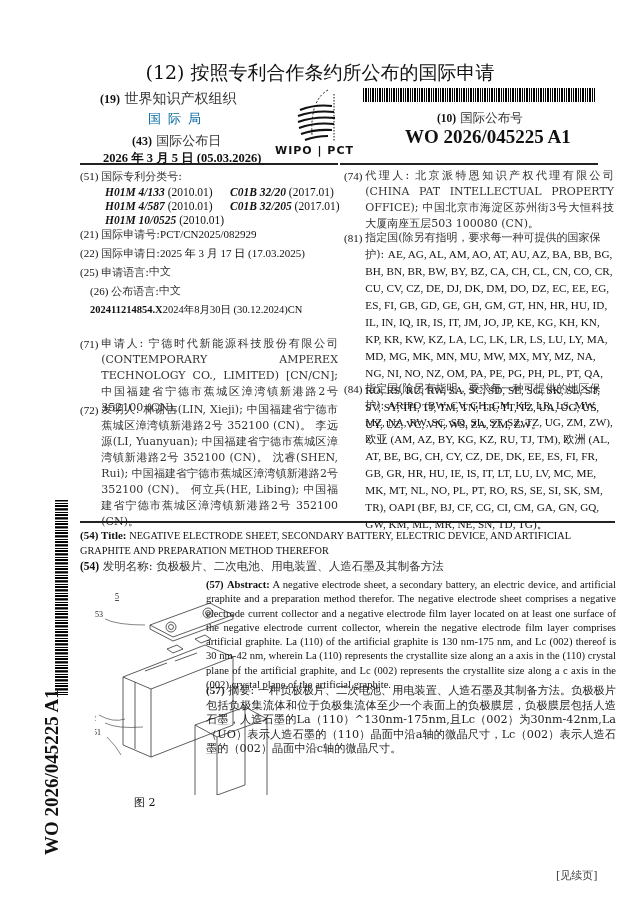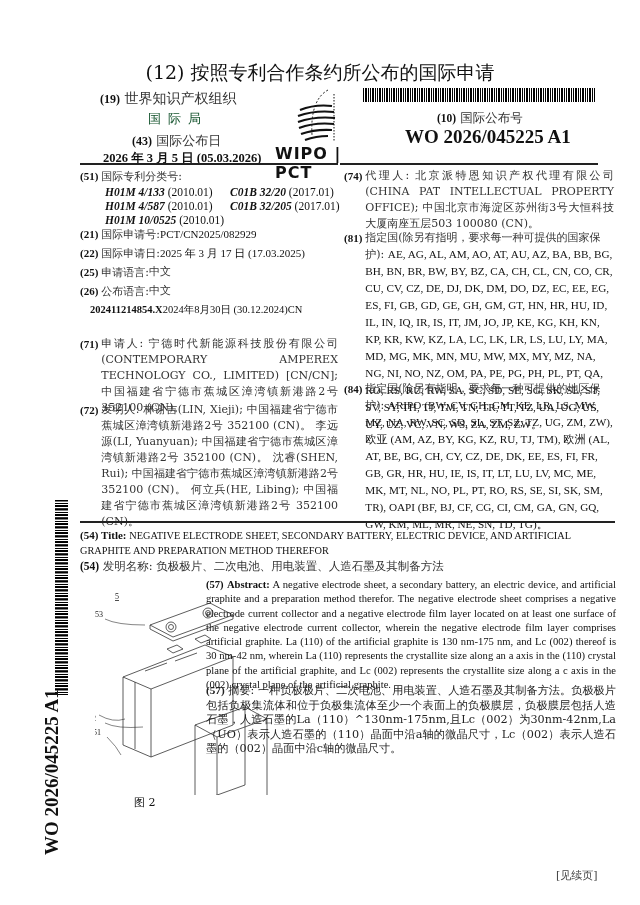--- a/index.html
+++ b/index.html
@@ -11,34 +11,34 @@
   .abs { position: absolute; }
   .serif { font-family: Liberation Serif, serif; }
   .sans { font-family: "DejaVu Sans", "Liberation Sans", sans-serif; }
   b, .b { font-weight: bold; }
   .num { font-weight: bold; font-family: "Liberation Serif", serif; }
   .cjk { color: #333; }
 
   
   #header-title { left: 0; width: 640px; top: 60px; text-align: center; font-size: 19px; }
   #org-name { left: 100px; top: 90px; font-size: 14px; }
-  #org-sub { left: 148px; top: 110px; font-size: 13px; letter-spacing: 7px; color:#14532d; }
+  #org-sub { left: 148px; top: 110px; font-size: 13px; letter-spacing: 7px; color:#0369a1; }
   #pubdate-label { left: 132px; top: 132px; font-size: 13px; }
   #pubdate-value { left: 103px; top: 150px; font-size: 12.5px; }
   #wipo-logo { left: 270px; top: 80px; width: 100px; height: 85px; }
   #barcode-top { left: 363px; top: 87px; width: 232px; height: 14px; }
   #pubno-label { left: 437px; top: 110px; font-size: 12.5px; }
   #pubno { left: 405px; top: 126px; font-size: 19px; font-weight: bold; font-family: "Liberation Serif", serif; }
 
   .rule { left: 80px; width: 535px; height: 1.5px; background: #222; }
   .rule.half { width: 258px; }
 
   
   .field { position: absolute; font-size: 11px; line-height: 16px; }
-  .field .code { font-weight: bold; font-family: "Liberation Serif", serif; margin-right: 3px; }
+  .field .code { font-weight: normal; font-family: "Liberation Serif", serif; margin-right: 3px; }
   .field .indent { padding-left: 25px; }
   .ipc { font-family: "Liberation Serif", serif; font-size: 11.5px; }
   .ipc i { font-weight: bold; }
   .row-between { display: flex; }
   .small { font-size: 10.5px; font-family: "Liberation Serif", serif; }
   .just { text-align: justify; }
 
   
   .countries { font-family: "Liberation Serif", serif; font-size: 11.2px; line-height: 16px; text-align: justify; }
 
@@ -81,21 +81,21 @@
       <path d="M58 10 Q40 20 42 55" stroke-width="1" stroke-dasharray="2 2"></path>
       <path d="M30 30 Q45 24 62 26"></path>
       <path d="M28 36 Q45 30 64 32"></path>
       <path d="M28 42 Q45 36 65 38"></path>
       <path d="M29 48 Q45 42 64 44"></path>
       <path d="M31 54 Q45 49 62 50"></path>
       <path d="M35 60 Q46 56 58 56"></path>
     </g>
     <path d="M64 14 L64 62" stroke="#111" stroke-width="1" stroke-dasharray="1.5 1.5"></path>
   </svg>
-  <div class="abs sans b" style="left:5px;top:64px;font-size:16px;letter-spacing:1px">WIPO | PCT</div>
+  <div class="abs sans b" style="left:5px;top:64px;font-size:11px;letter-spacing:1px">WIPO | PCT</div>
 </div>
 
 <div class="abs" id="barcode-top">
   <svg width="232" height="14">
     <defs>
       <pattern id="bc" width="7" height="14" patternUnits="userSpaceOnUse">
         <rect x="0" y="0" width="1" height="14" fill="#000"></rect>
         <rect x="2" y="0" width="2" height="14" fill="#000"></rect>
         <rect x="5" y="0" width="1" height="14" fill="#000"></rect>
       </pattern>
@@ -129,21 +129,21 @@
   <div class="serif">PCT/CN2025/082929</div>
 </div>
 <div class="field row-between" style="left:80px;top:245px;width:258px">
   <div><span class="code">(22)</span><span class="cjk">国际申请日:</span></div>
   <div class="serif">2025 年 3 月 17 日 (17.03.2025)</div>
 </div>
 <div class="field row-between" style="left:80px;top:264px;width:258px">
   <div><span class="code">(25)</span><span class="cjk">申请语言:</span></div>
   <div class="cjk">中文</div>
 </div>
-<div class="field row-between" style="left:80px;top:283px;width:258px">
+<div class="field row-between" style="left:90px;top:283px;width:258px">
   <div><span class="code">(26)</span><span class="cjk">公布语言:</span></div>
   <div class="cjk">中文</div>
 </div>
 <div class="field" style="left:80px;top:302px;width:258px">
   <div class="indent small row-between" style="padding-left:10px">
     <span class="b">202411214854.X</span>
     <span>2024年8月30日 (30.12.2024)</span>
     <span>CN</span>
   </div>
 </div>

